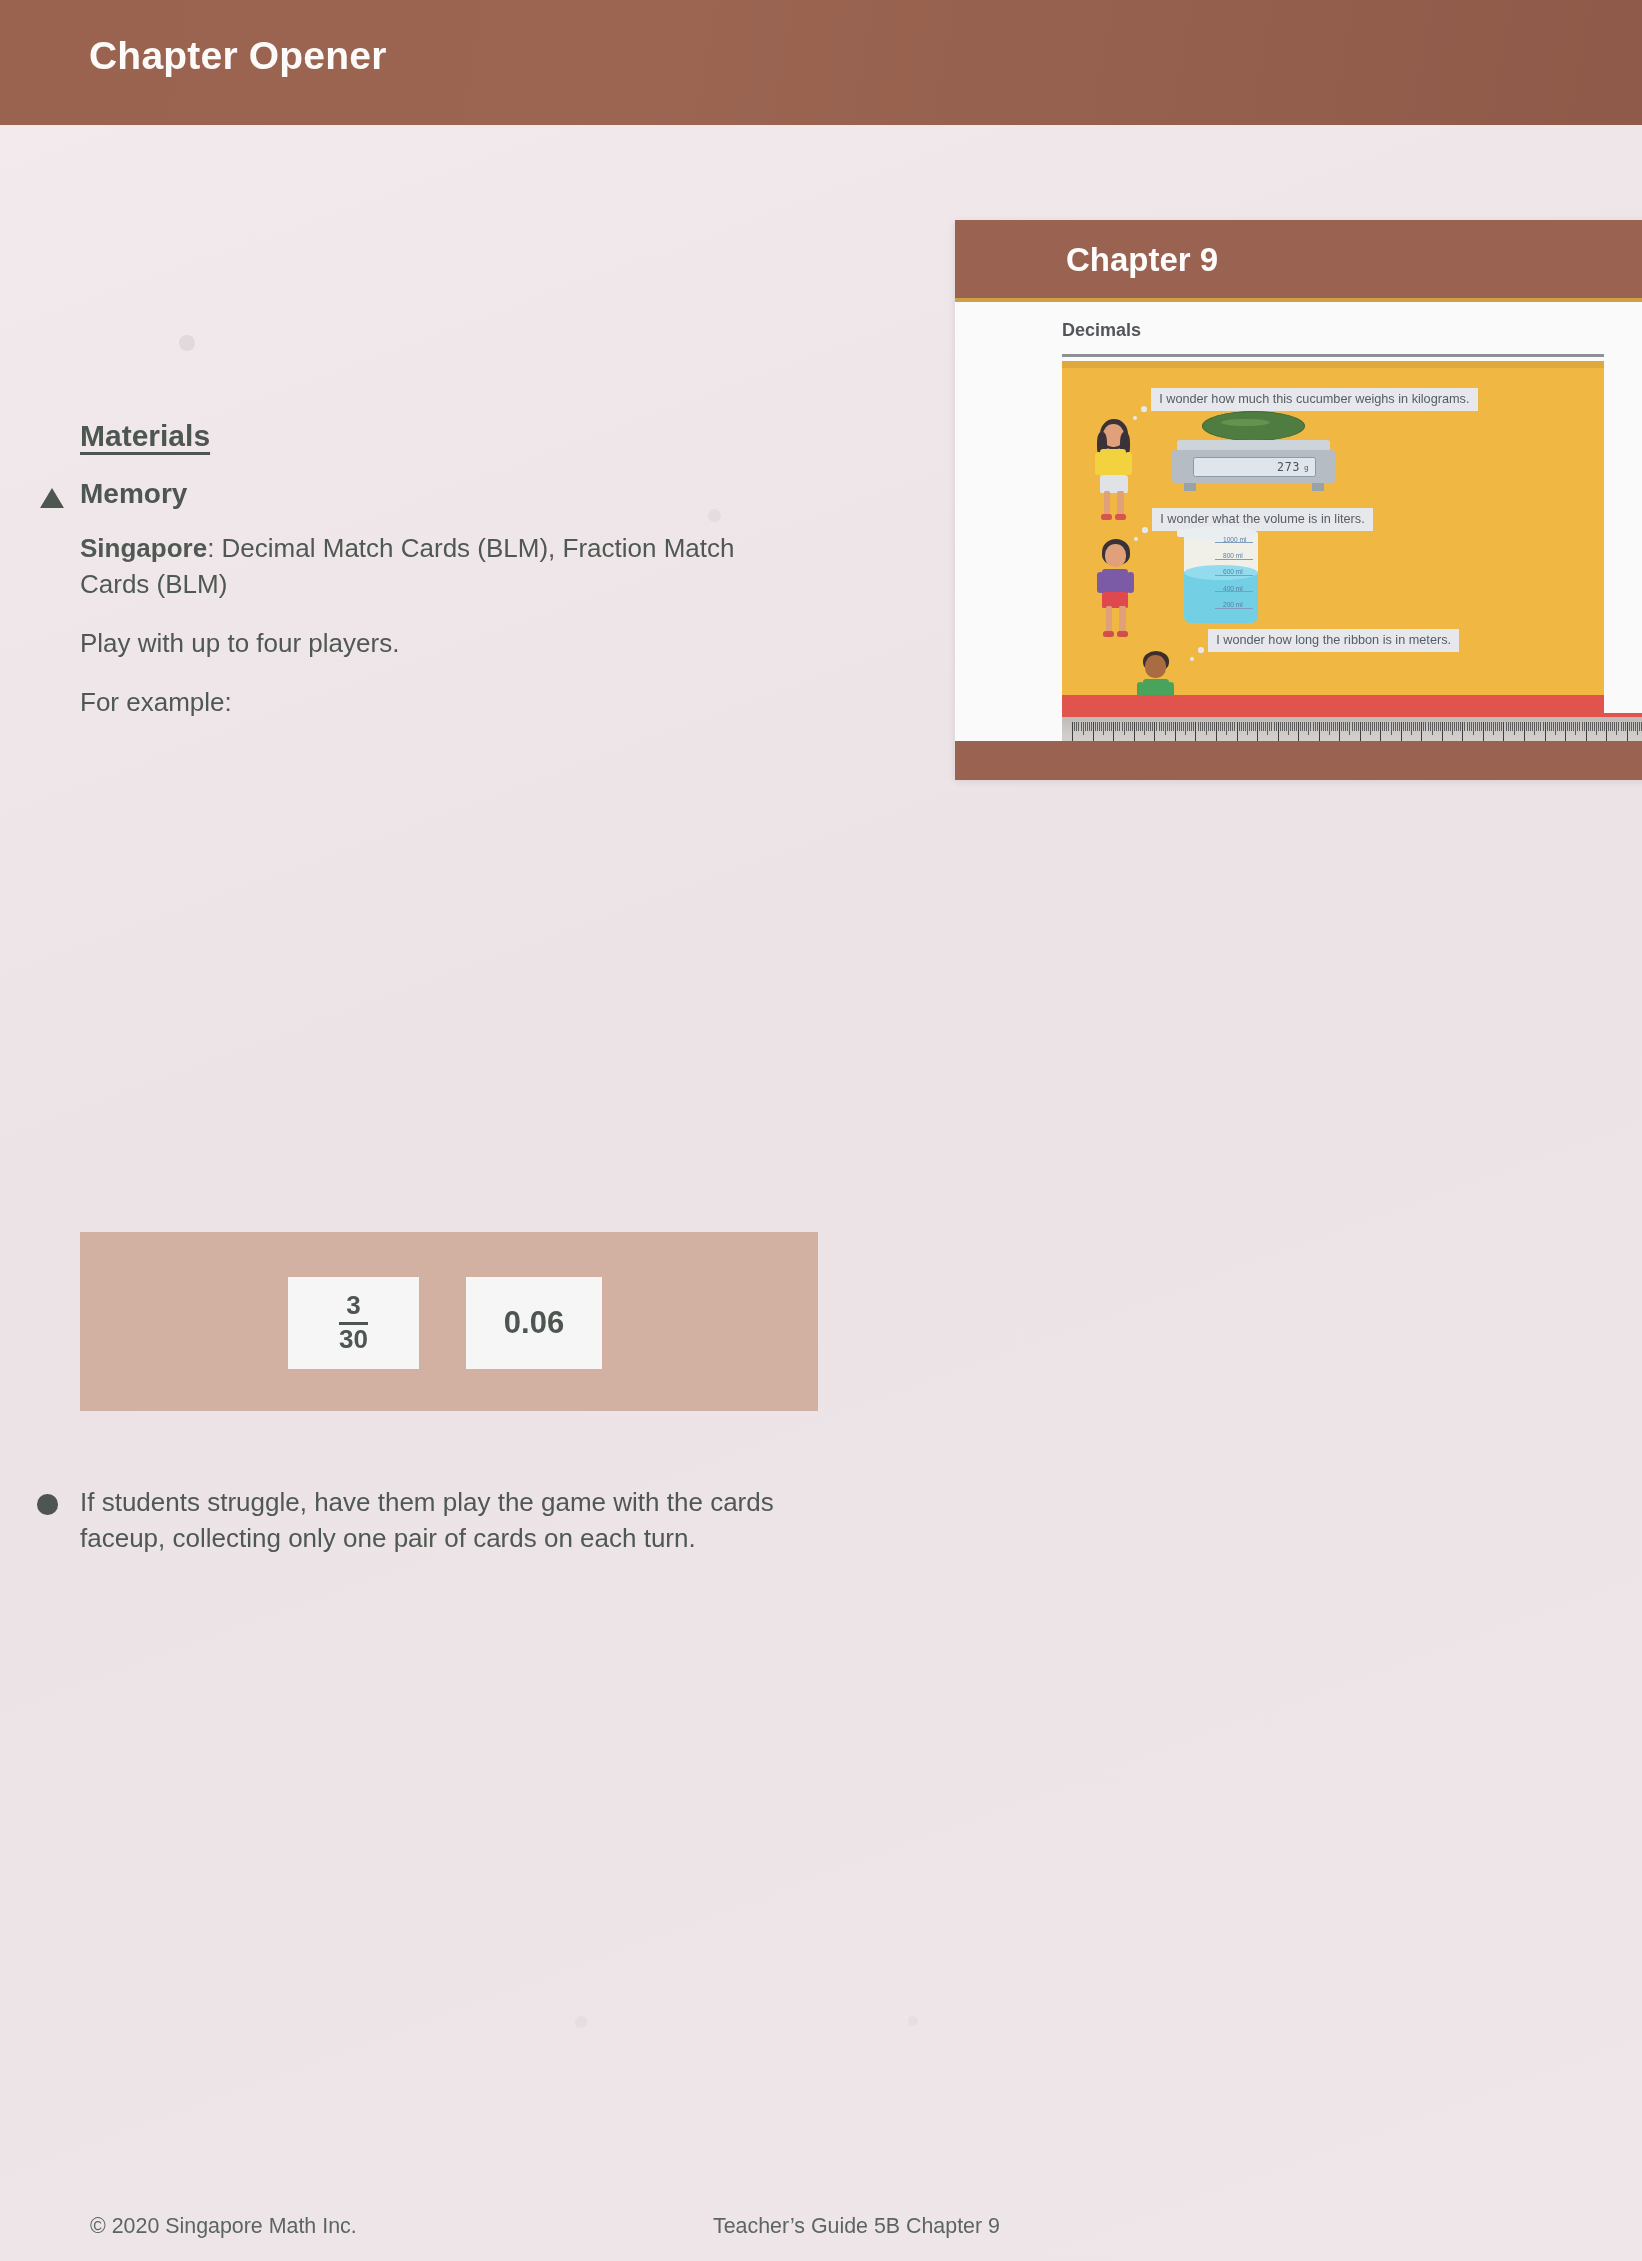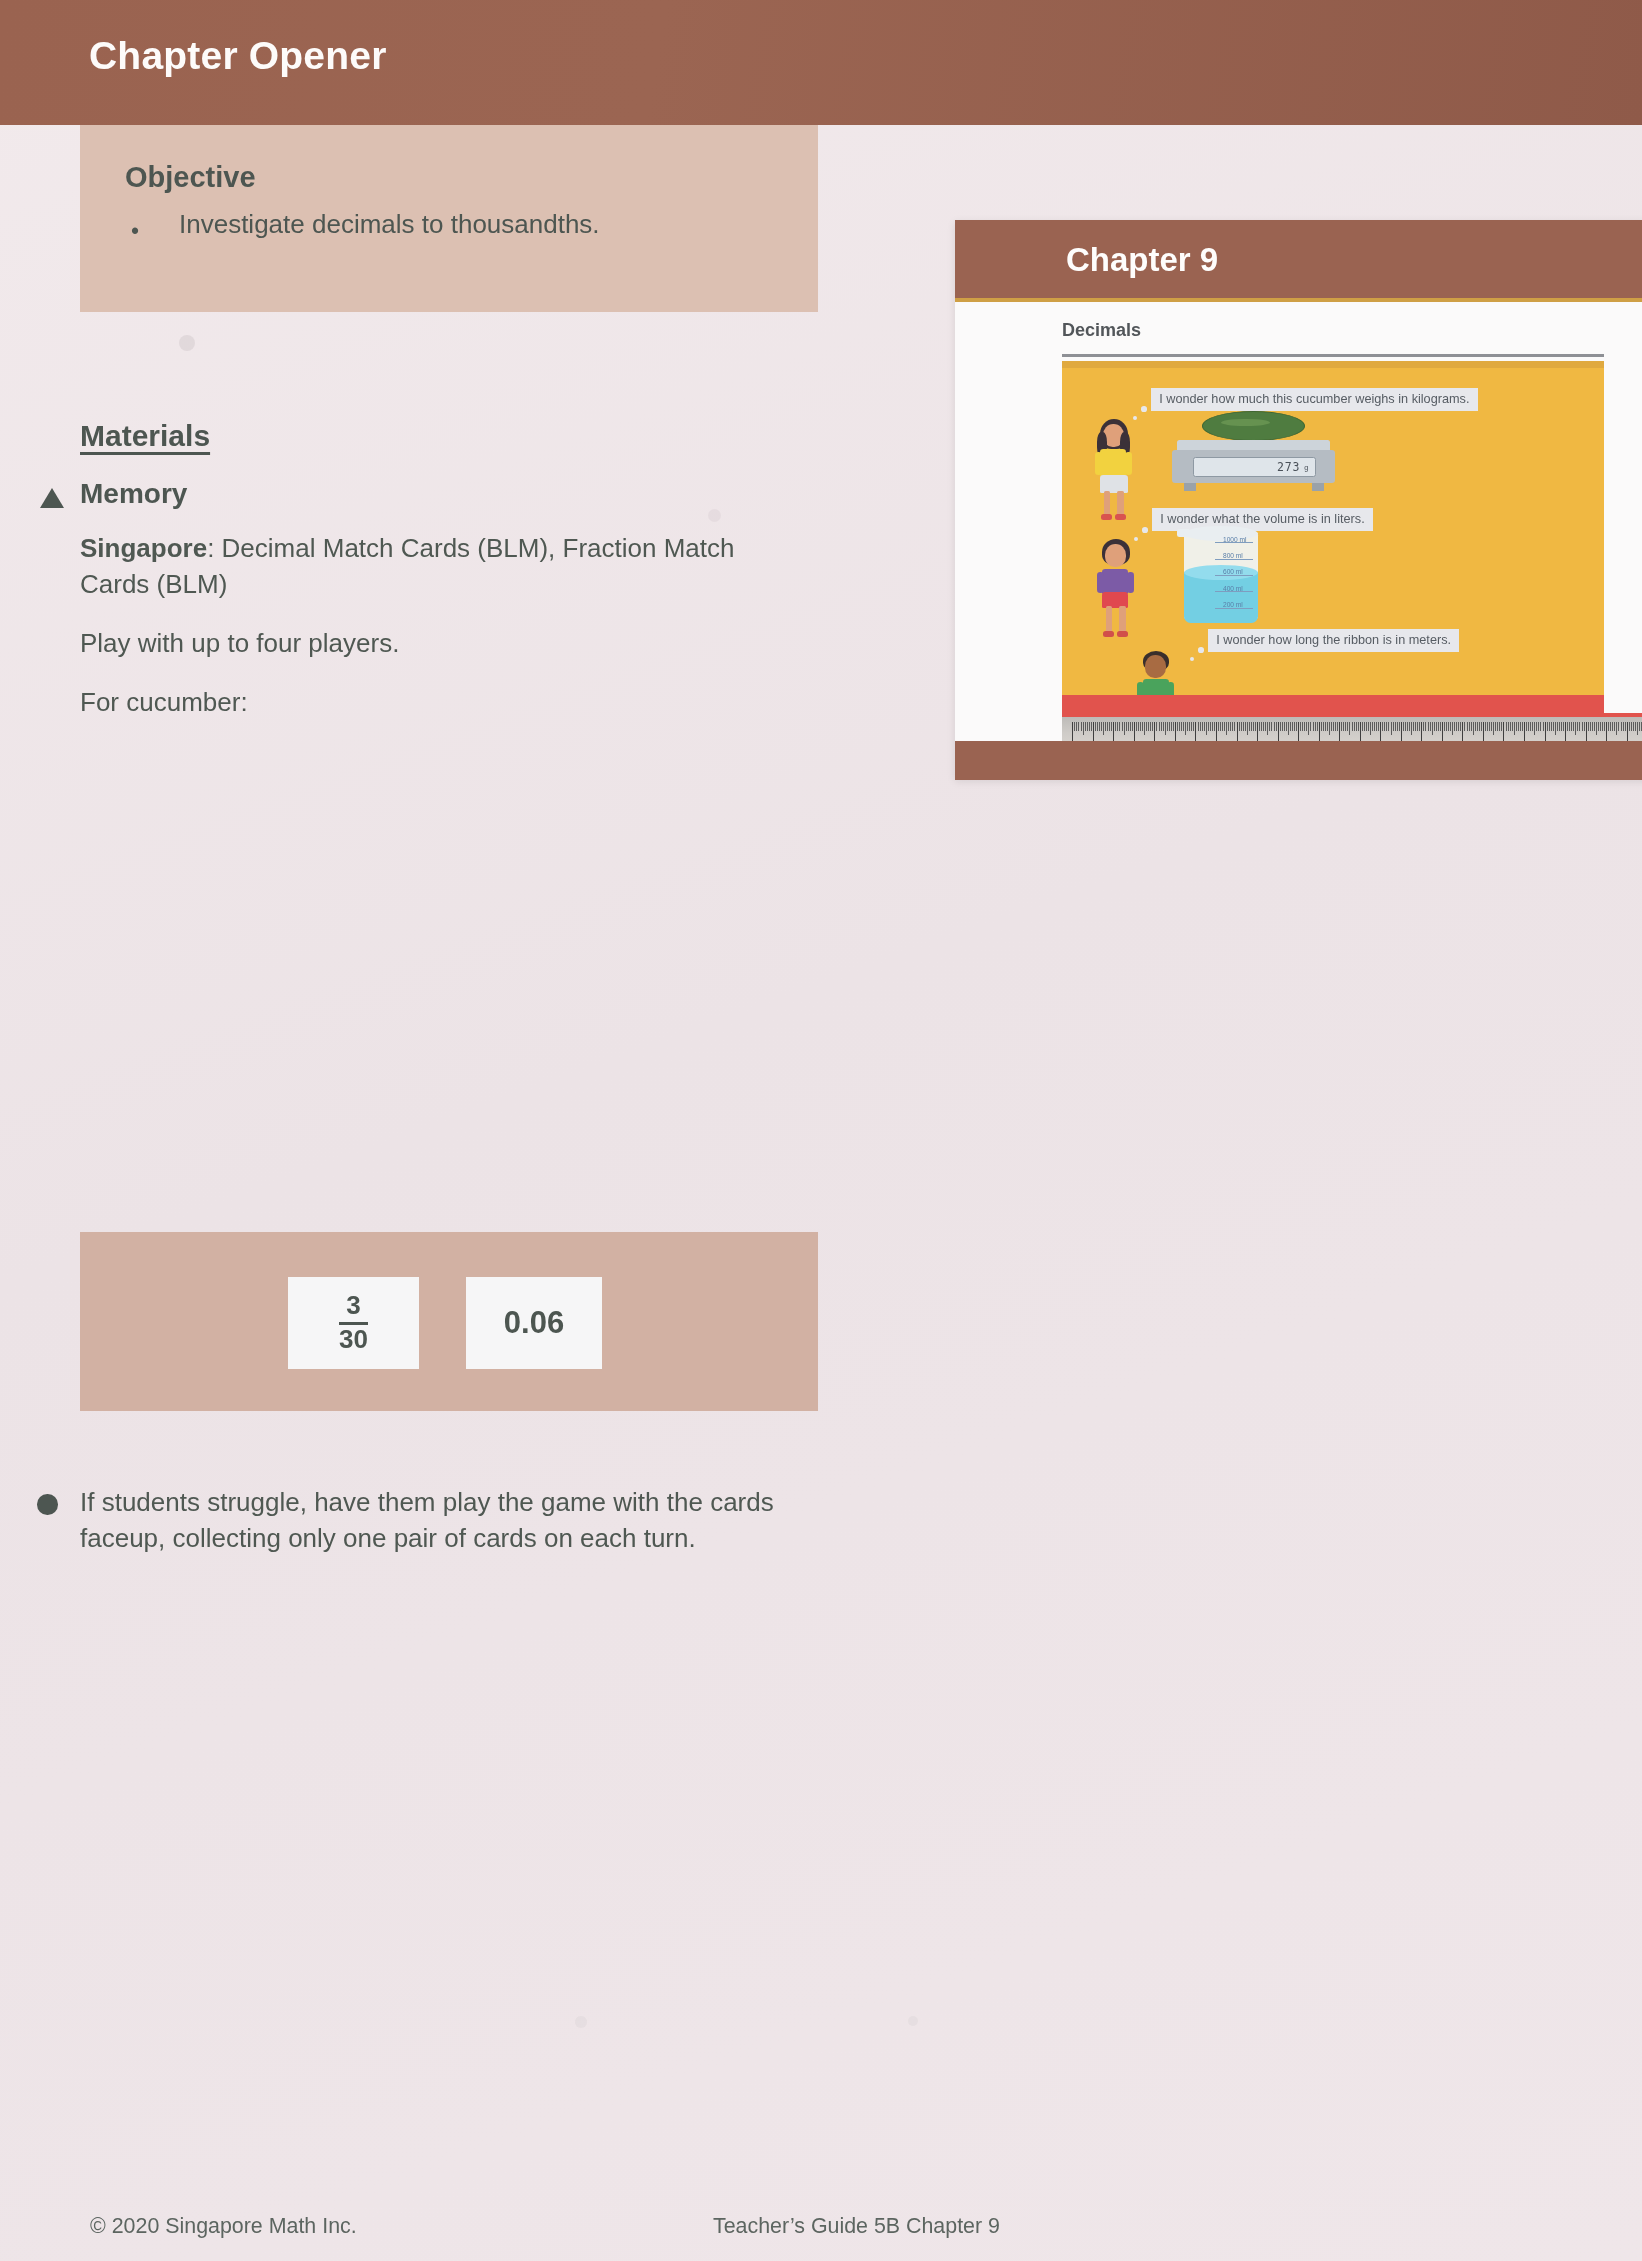--- a/index.html
+++ b/index.html
@@ -386,25 +386,20 @@
 </style>
 </head>
 <body>
 
 <div class="page">
 
   <div class="header-band">
     <div class="header-title">Chapter Opener</div>
   </div>
 
-  <div class="objective-box">
-    <div class="objective-title">Objective</div>
-    <div class="objective-bullet">•</div>
-    <div class="objective-item">Investigate decimals to thousandths.</div>
-  </div>
 
   <div class="blemish" style="left:179px;top:335px;width:16.4px;height:16.4px;"></div>
   <div class="blemish" style="left:708px;top:509px;width:13px;height:13px;opacity:.6;"></div>
   <div class="blemish" style="left:575px;top:2016px;width:11.5px;height:11.5px;opacity:.5;"></div>
   <div class="blemish" style="left:908px;top:2016px;width:10px;height:10px;opacity:.5;"></div>
 
   <div class="left-col">
 
 
 
@@ -413,21 +408,21 @@
     <div class="activity-row">
       <span class="tri-marker"></span>
       <span class="activity-name">Memory</span>
     </div>
 
     <p class="para"><b>Singapore</b><span>: Decimal Match Cards (BLM), Fraction Match Cards (BLM)</span></p>
 
     <p class="para">Play with up to four players.</p>
 
 
-    <p class="para">For cucumber:</p>
+    <p class="para">For example:</p>
   </div>
 
   <div class="cards-box">
     <div class="card card-fraction">
       <span class="frac">
         <span class="num">3</span>
         <span class="bar"></span>
         <span class="den">30</span>
       </span>
     </div>

